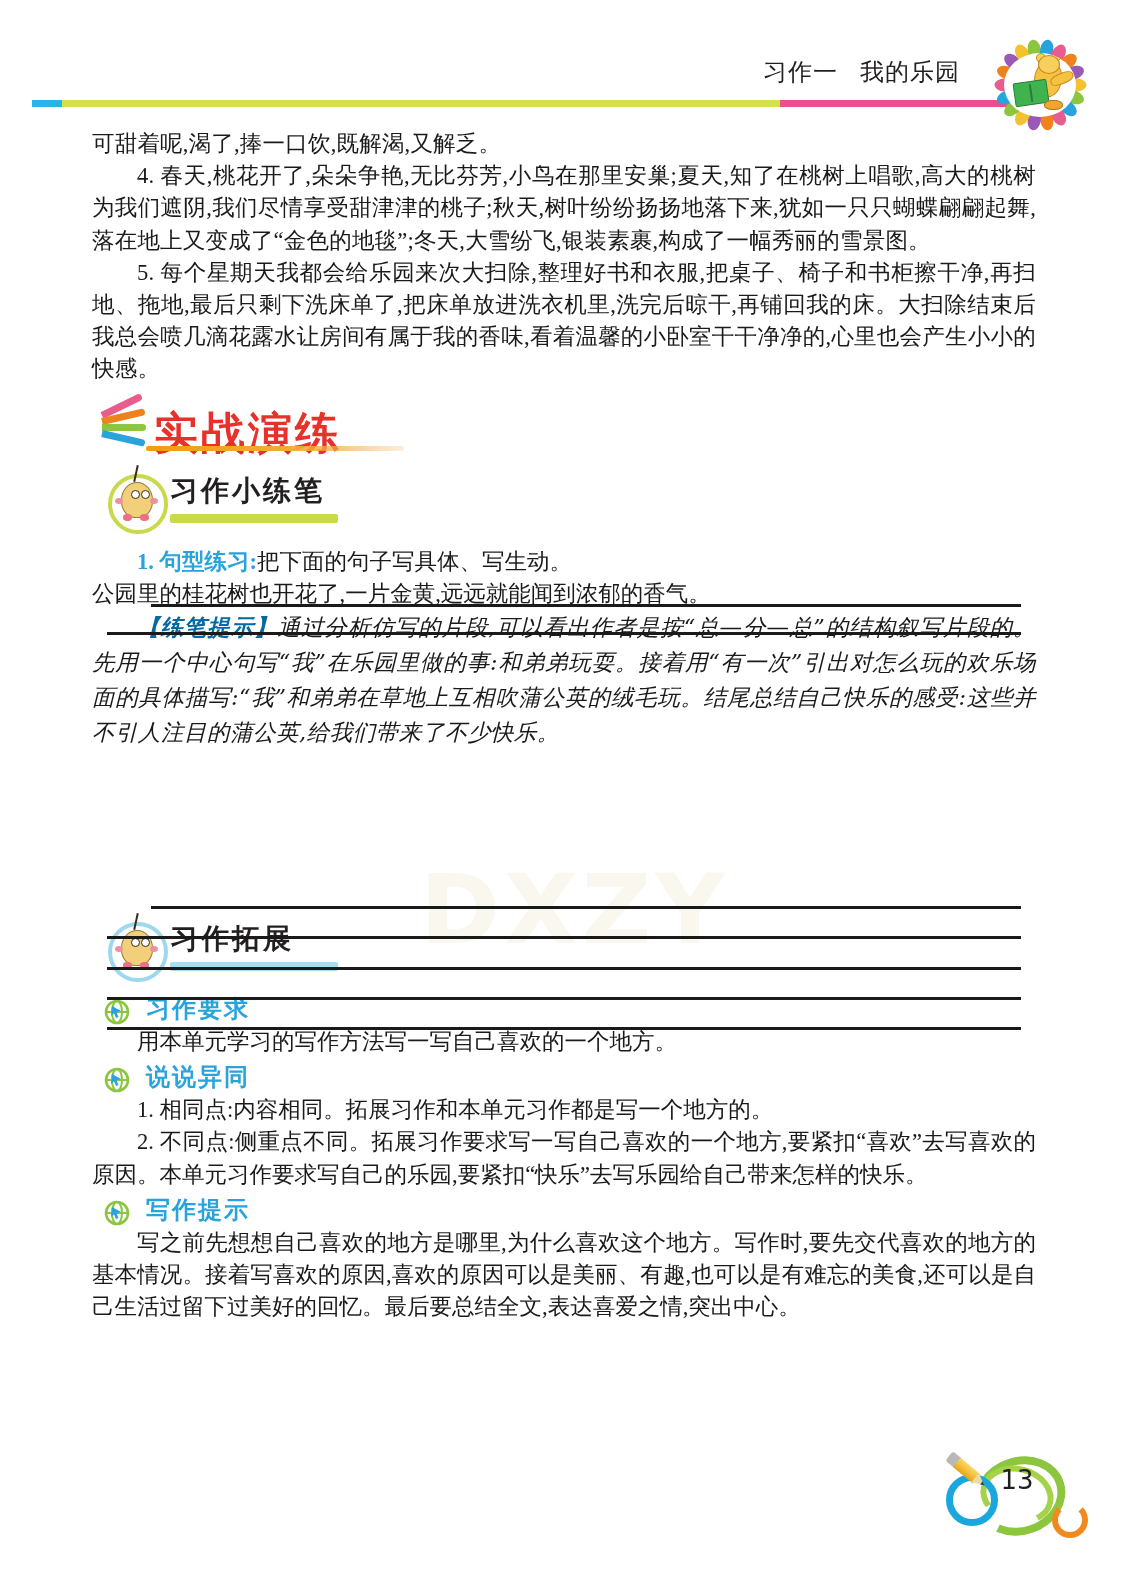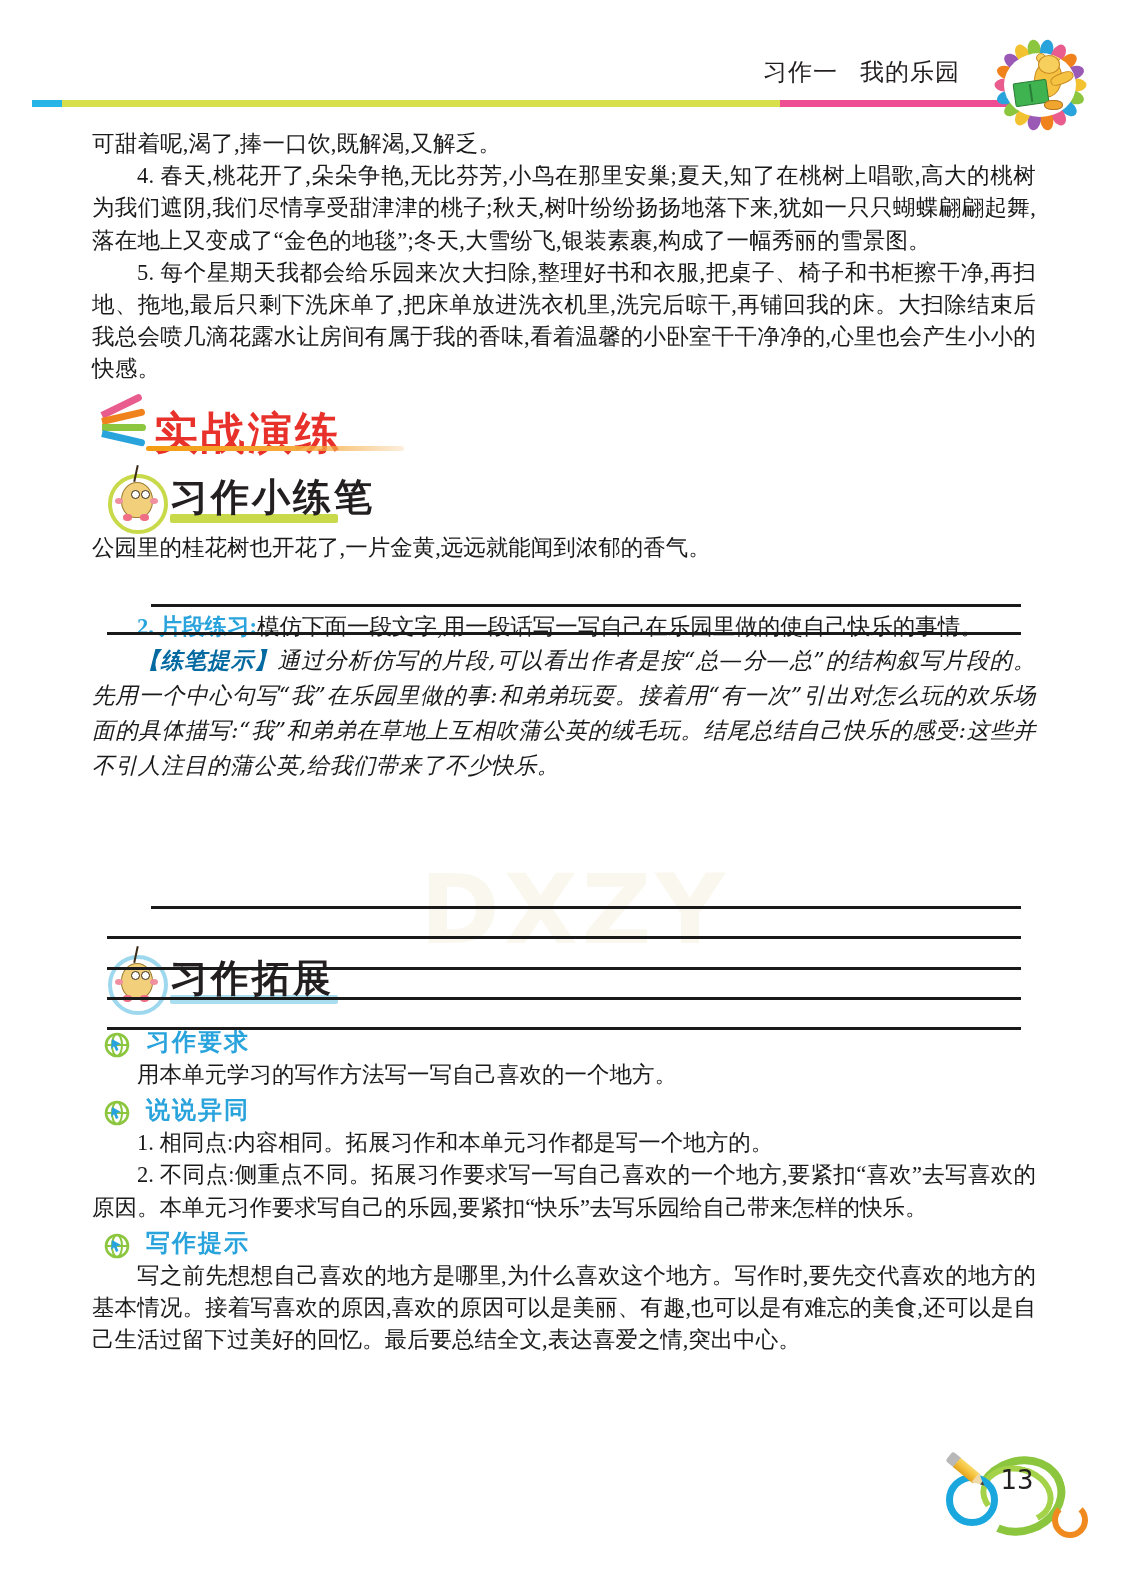--- a/index.html
+++ b/index.html
@@ -206,21 +206,21 @@
     position: absolute;
     left: 70px; top: 44px;
     width: 168px; height: 9px;
     background: #c8d94a;
     border-radius: 2px;
   }
   .badge.blue .badge-bar { background: #a9ddf0; }
   .badge-text {
     position: absolute;
     left: 70px; top: 2px;
-    font-size: 38px;
+    font-size: 28px;
     font-weight: bold;
     color: #231f20;
     letter-spacing: 3px;
     font-family: "DejaVu Sans", "Liberation Sans", sans-serif;
   }
   
   .chr-stem {
     position: absolute;
     left: 23px; top: -13px;
     width: 2px; height: 17px;
@@ -486,26 +486,26 @@
       <div class="chr-eye" style="left:19px;"></div>
       <div class="chr-eye" style="left:29px;"></div>
       <div class="chr-arm" style="left:3px;"></div>
       <div class="chr-arm" style="left:38px;"></div>
       <div class="chr-leg" style="left:11px;"></div>
       <div class="chr-leg" style="left:28px;"></div>
     </div>
     <div class="badge-text">习作小练笔</div>
   </div>
 
+  <p class="ex-line" style="margin-top:14px;">
+    <span class="ex-num">1.</span>
+    <span class="ex-label">句型练习:</span><span>把下面的句子写具体、写生动。</span>
+  </p>
   <p class="ex-line noind">公园里的桂花树也开花了,一片金黄,远远就能闻到浓郁的香气。</p>
 
-  <p class="ex-line" style="margin-top:47px;">
-    <span class="ex-num">2.</span>
-    <span class="ex-label">片段练习:</span><span>模仿下面一段文字,用一段话写一写自己在乐园里做的使自己快乐的事情。</span>
-  </p>
 
   <p class="tip">
     <span class="tip-label">【练笔提示】</span><span>通过分析仿写的片段,可以看出作者是按“总—分—总”的结构叙写片段的。先用一个中心句写“我”在乐园里做的事:和弟弟玩耍。接着用“有一次”引出对怎么玩的欢乐场面的具体描写:“我”和弟弟在草地上互相吹蒲公英的绒毛玩。结尾总结自己快乐的感受:这些并不引人注目的蒲公英,给我们带来了不少快乐。</span>
   </p>
 
   <div class="badge blue" style="margin-top:168px;">
     <div class="badge-bar"></div>
     <div class="badge-circle">
       <div class="chr-stem"></div>
       <div class="chr-body"></div>

